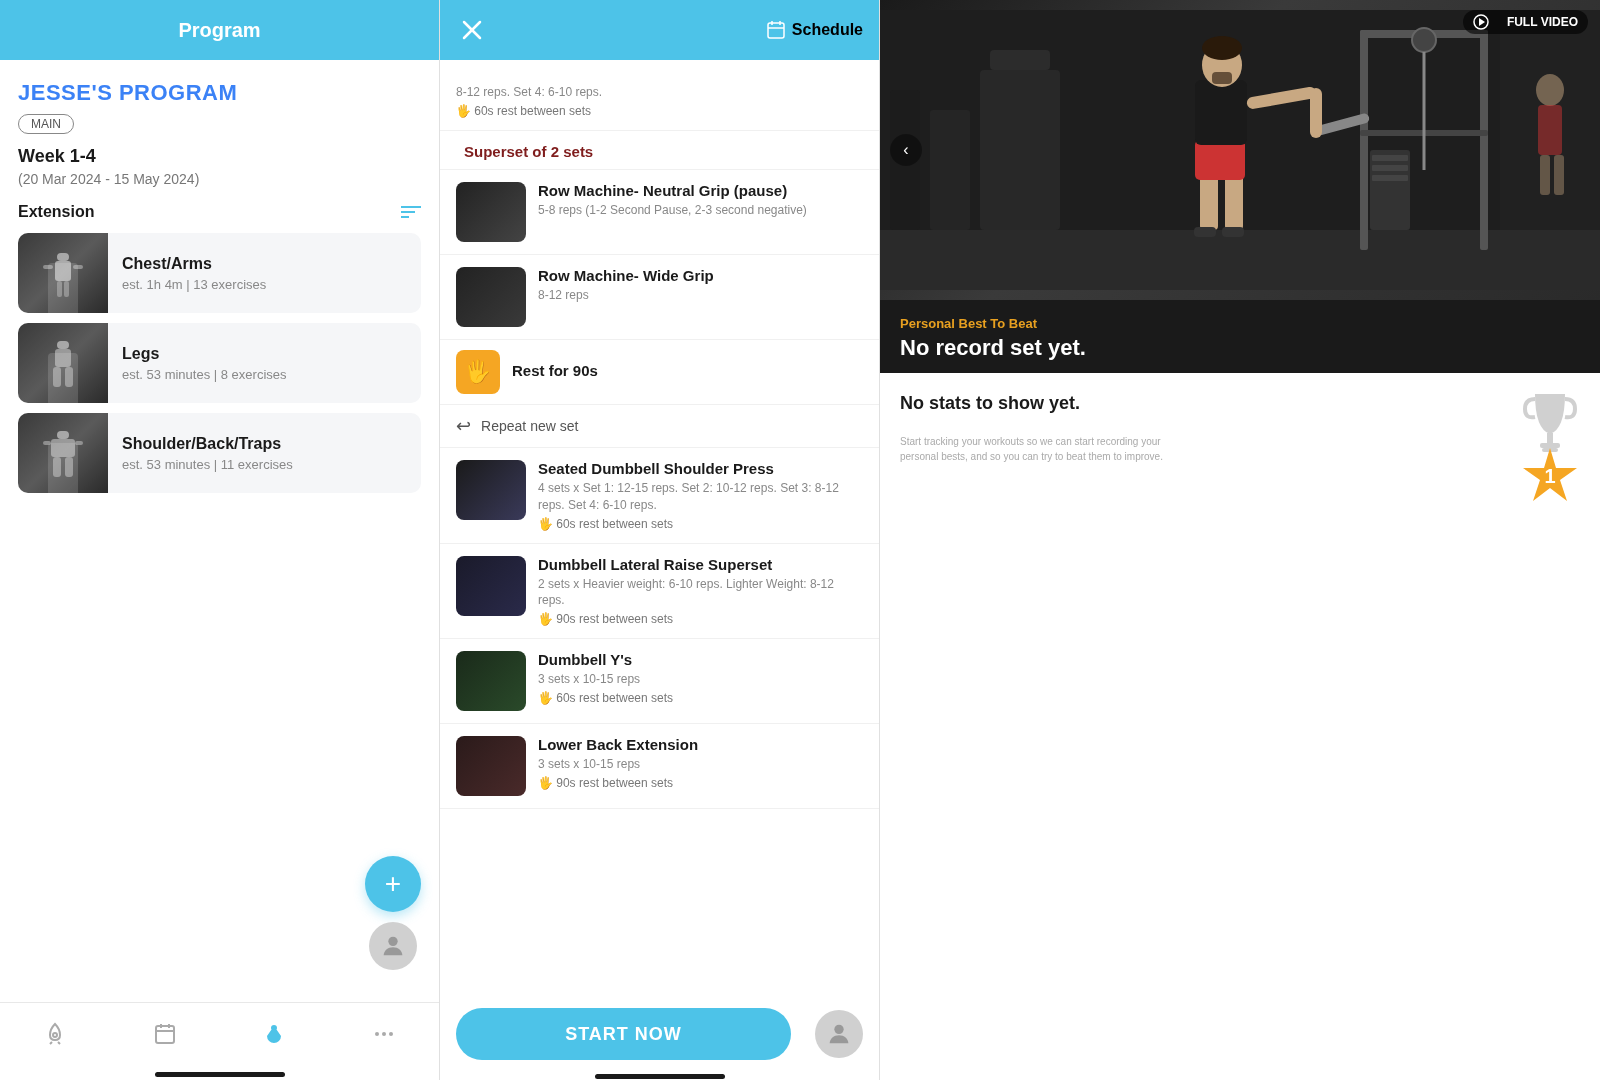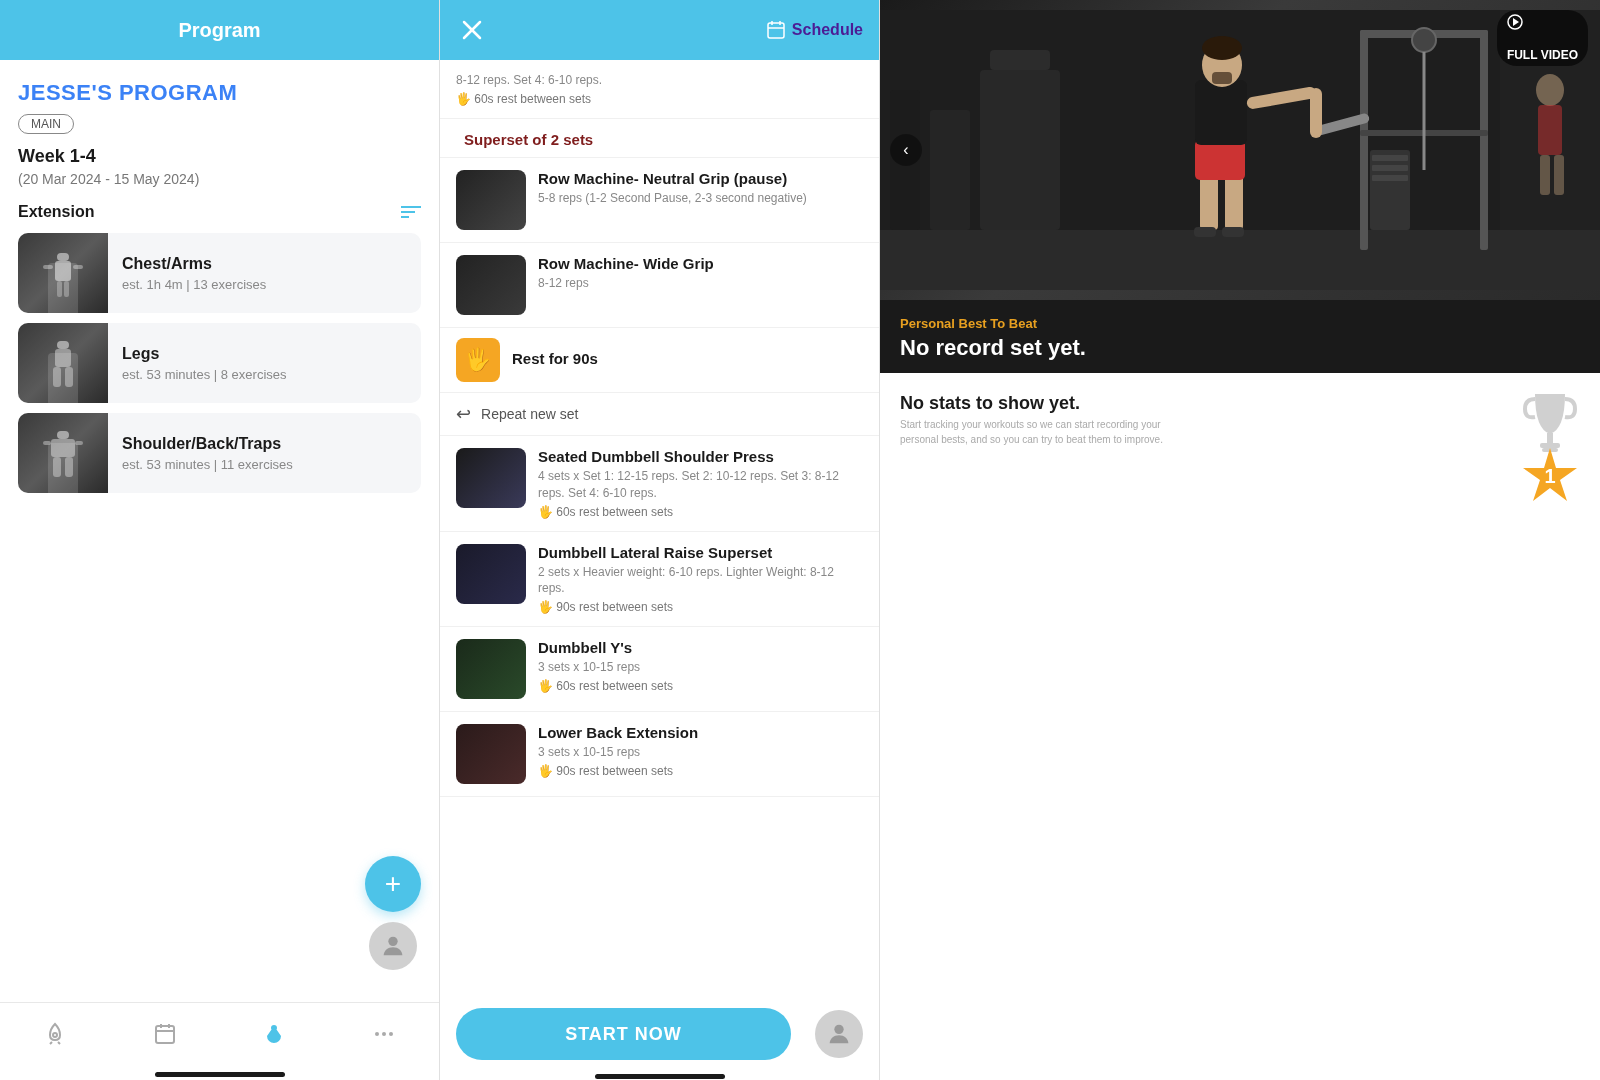--- a/index.html
+++ b/index.html
@@ -260,29 +260,29 @@
     }
 
     .schedule-btn {
       display: flex;
       align-items: center;
       gap: 6px;
       cursor: pointer;
     }
 
     .schedule-label {
-      color: #4c1d95;
+      color: #000000;
       font-size: 16px;
       font-weight: 600;
     }
 
     .workout-scroll {
       flex: 1;
       overflow-y: auto;
-      padding: 3px 0 90px 0;
+      padding: 15px 0 90px 0;
     }
 
     .exercise-item {
       display: flex;
       padding: 12px 16px;
       border-bottom: 1px solid #f0f0f0;
       align-items: flex-start;
       gap: 12px;
     }
 
@@ -454,23 +454,23 @@
     }
 
     .full-video-btn {
       position: absolute;
       top: 10px;
       right: 12px;
       background: rgba(0,0,0,0.6);
       border-radius: 20px;
       padding: 4px 10px;
       display: flex;
+      align-items: center;
       gap: 18px;
       cursor: pointer;
-      flex-direction: column;
     }
 
     .full-video-label {
       color: #fff;
       font-size: 12px;
       font-weight: 600;
     }
 
     .prev-btn {
       position: absolute;
@@ -518,21 +518,21 @@
       background: #fff;
       padding: 20px;
       flex: 1;
       position: relative;
     }
 
     .stats-title {
       font-size: 18px;
       font-weight: 600;
       color: #1a1a1a;
-      margin-bottom: 3px;
+      margin-bottom: 20px;
     }
 
     .stats-desc {
       font-size: 10px;
       color: #aaa;
       line-height: 1.5;
       max-width: 280px;
     }
 
     .trophy-container {

